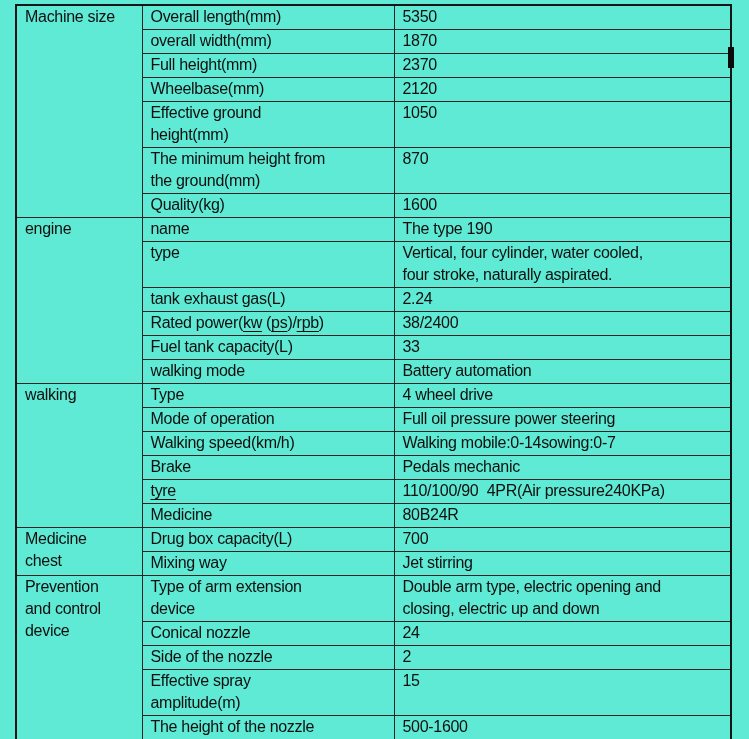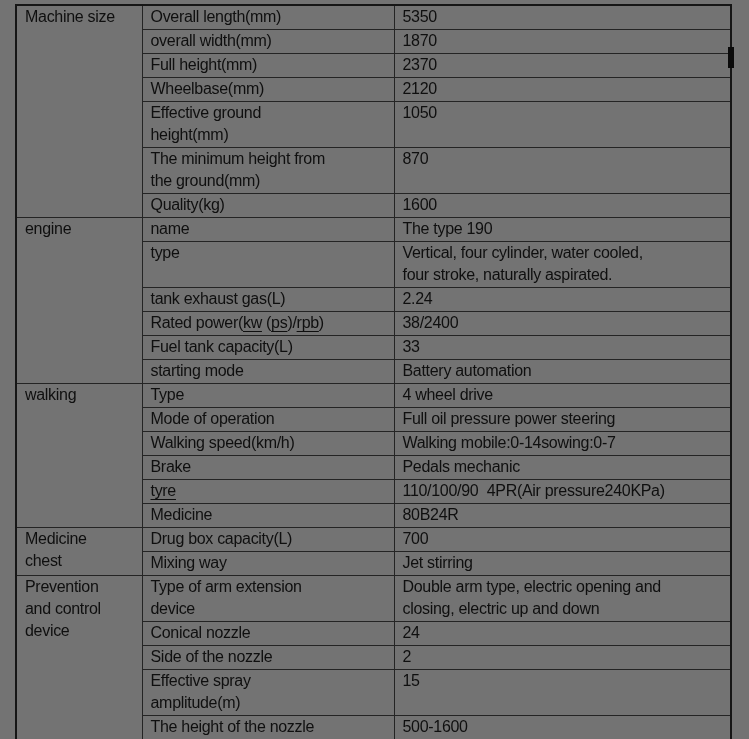--- a/index.html
+++ b/index.html
@@ -5,21 +5,21 @@
   html, body {
     margin: 0;
     padding: 0;
     background: #ffffff;
     font-family: "Liberation Sans", sans-serif;
   }
   #screen {
     position: relative;
     width: 749px;
     height: 739px;
-    background: #737373;
+    background: #5eead4;
     overflow: hidden;
   }
   .table-wrap {
     position: absolute;
     left: 15px;
     top: 4px;
   }
   table.spec {
     border-collapse: collapse;
     table-layout: fixed;
@@ -115,21 +115,21 @@
           </tr>
           <tr>
             <td class="param">Rated power(<span class="misspelled">kw</span> (<span class="misspelled">ps</span>)/<span class="misspelled">rpb</span>)</td>
             <td class="val">38/2400</td>
           </tr>
           <tr>
             <td class="param">Fuel tank capacity(L)</td>
             <td class="val">33</td>
           </tr>
           <tr>
-            <td class="param">starting mode</td>
+            <td class="param">walking mode</td>
             <td class="val">Battery automation</td>
           </tr>
           <tr>
             <td rowspan="6" class="cat">walking</td>
             <td class="param">Type</td>
             <td class="val">4 wheel drive</td>
           </tr>
           <tr>
             <td class="param">Mode of operation</td>
             <td class="val">Full oil pressure power steering</td>

